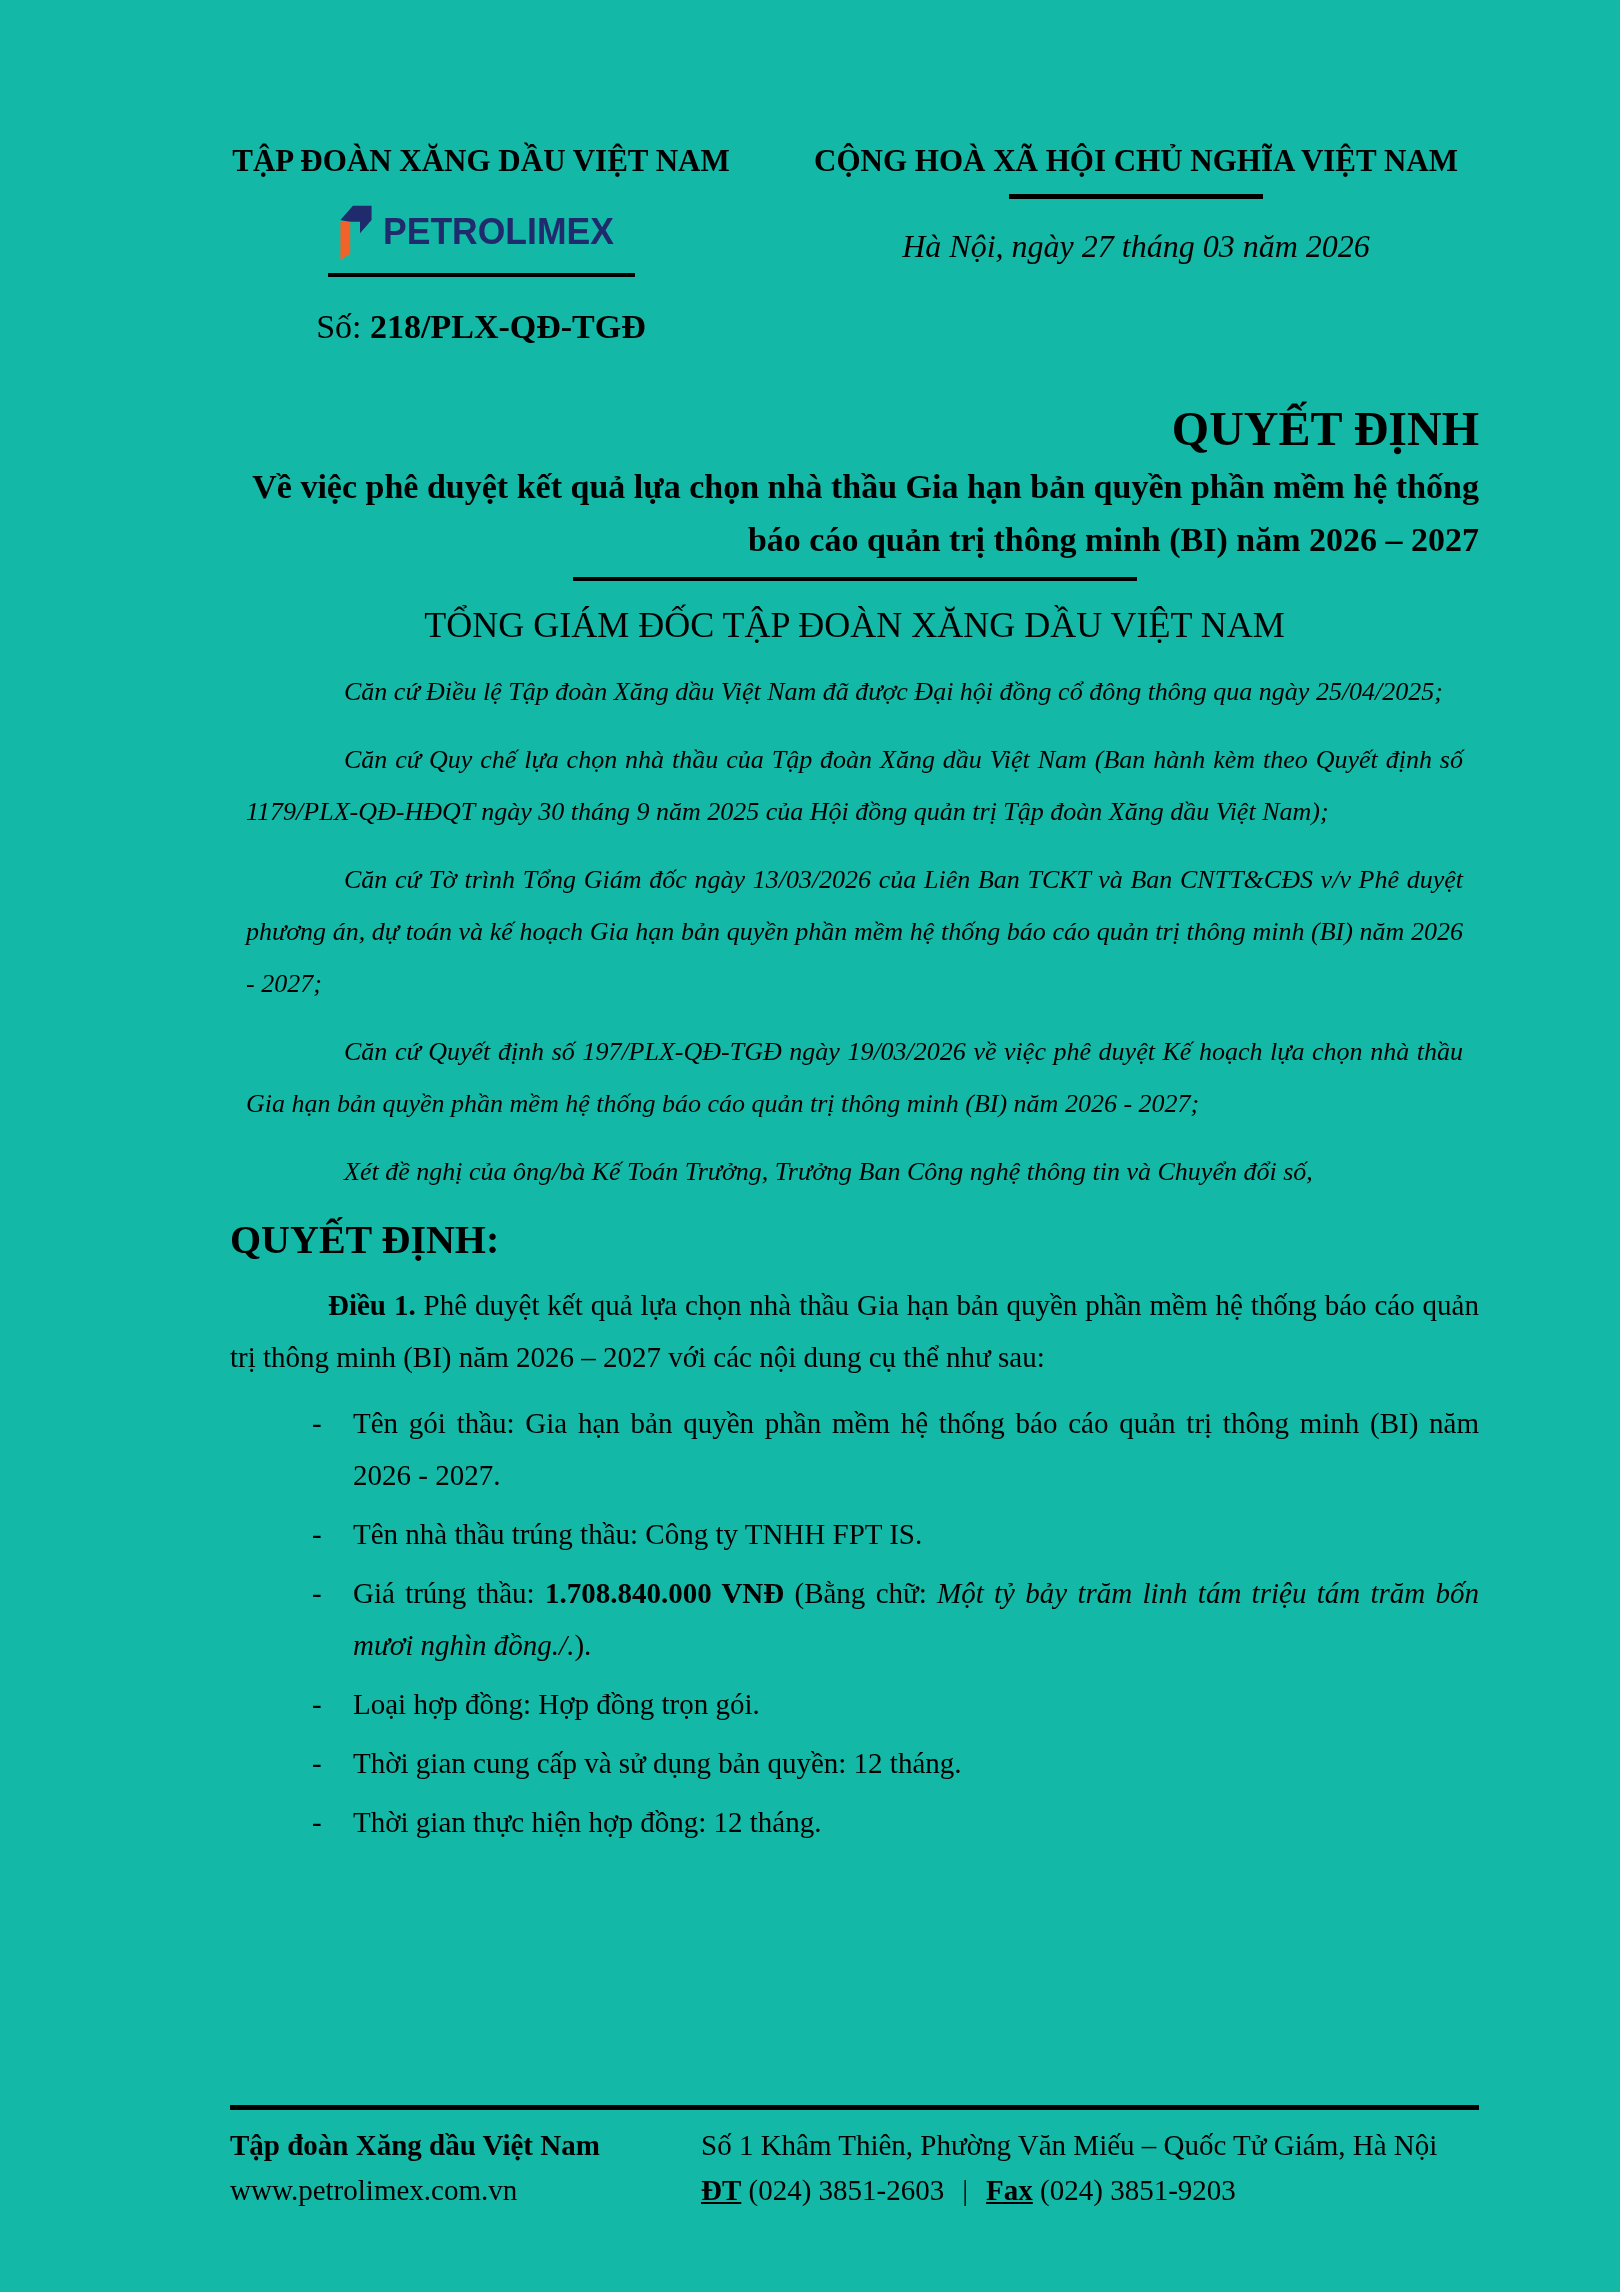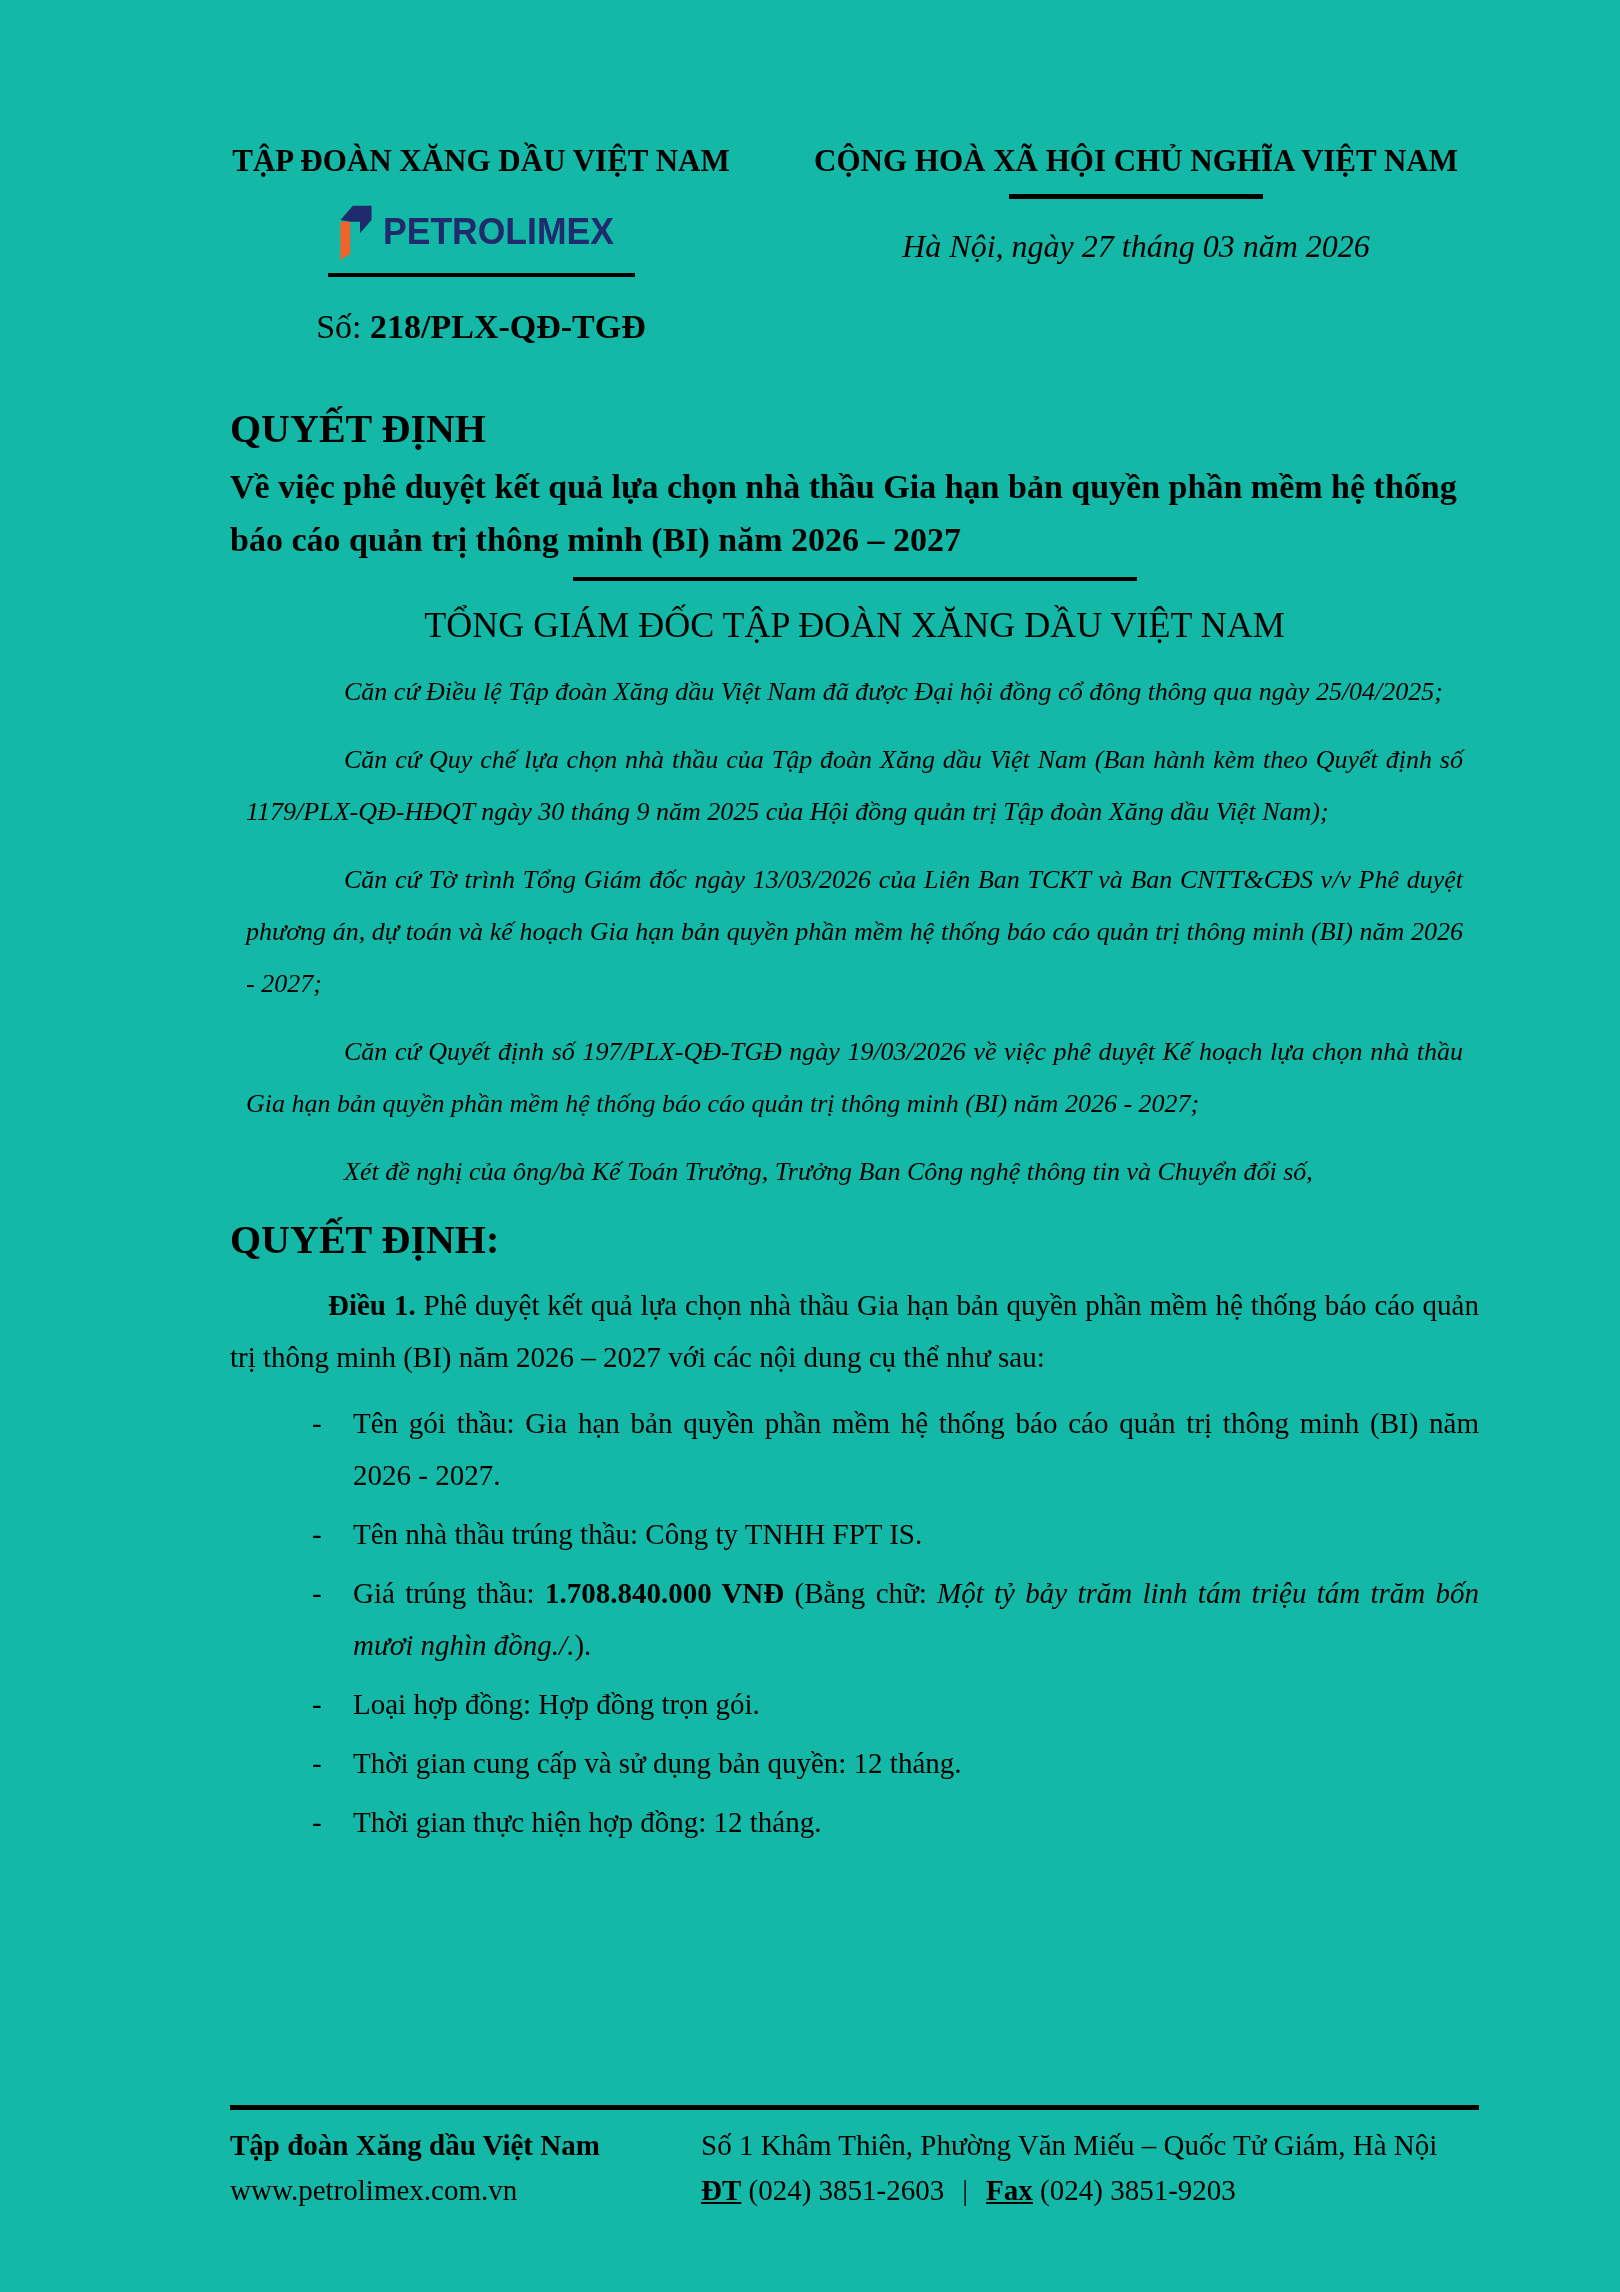--- a/index.html
+++ b/index.html
@@ -26,22 +26,22 @@
   .rule{background:#000;margin:0 auto;}
   .rule-left{width:307px;height:4.5px;margin-top:12.5px;}
   .rule-right{width:254px;height:4.5px;margin-top:14.3px;}
   .doc-number-line{margin-top:30px;font-size:34px;line-height:39px;white-space:nowrap;}
   .doc-number-line .num{font-weight:bold;}
   .republic{font-size:31px;font-weight:bold;line-height:39px;white-space:nowrap;}
   .motto{margin-top:30px;font-size:33px;font-weight:bold;line-height:39px;white-space:nowrap;}
   .date-line{margin-top:28.5px;font-size:32px;font-style:italic;line-height:39px;white-space:nowrap;}
   
   .main{position:absolute;left:230px;top:403px;width:1249px;}
-  .doc-title{font-size:40px;font-weight:bold;text-align:left;line-height:52px;}
-  .doc-subject{margin-top:5.3px;font-size:34px;font-weight:bold;text-align:left;line-height:53px;}
+  .doc-title{font-size:48px;font-weight:bold;text-align:right;line-height:52px;}
+  .doc-subject{margin-top:5.3px;font-size:34px;font-weight:bold;text-align:right;line-height:53px;}
   .rule-subject{width:564px;height:3.6px;margin-top:10.7px;}
   .authority{margin-top:23px;font-size:36px;font-weight:normal;text-align:center;line-height:43px;white-space:nowrap;}
   .recitals{margin-top:19.6px;}
   .recitals p{
     margin:16px;font-size:26px;font-style:italic;line-height:52px;
     text-align:justify;text-indent:98px;
   }
   .decision-heading{margin-top:10.7px;font-size:40px;font-weight:bold;text-align:left;line-height:52px;}
   .article{
     margin-top:12.5px;font-size:29px;line-height:52px;

